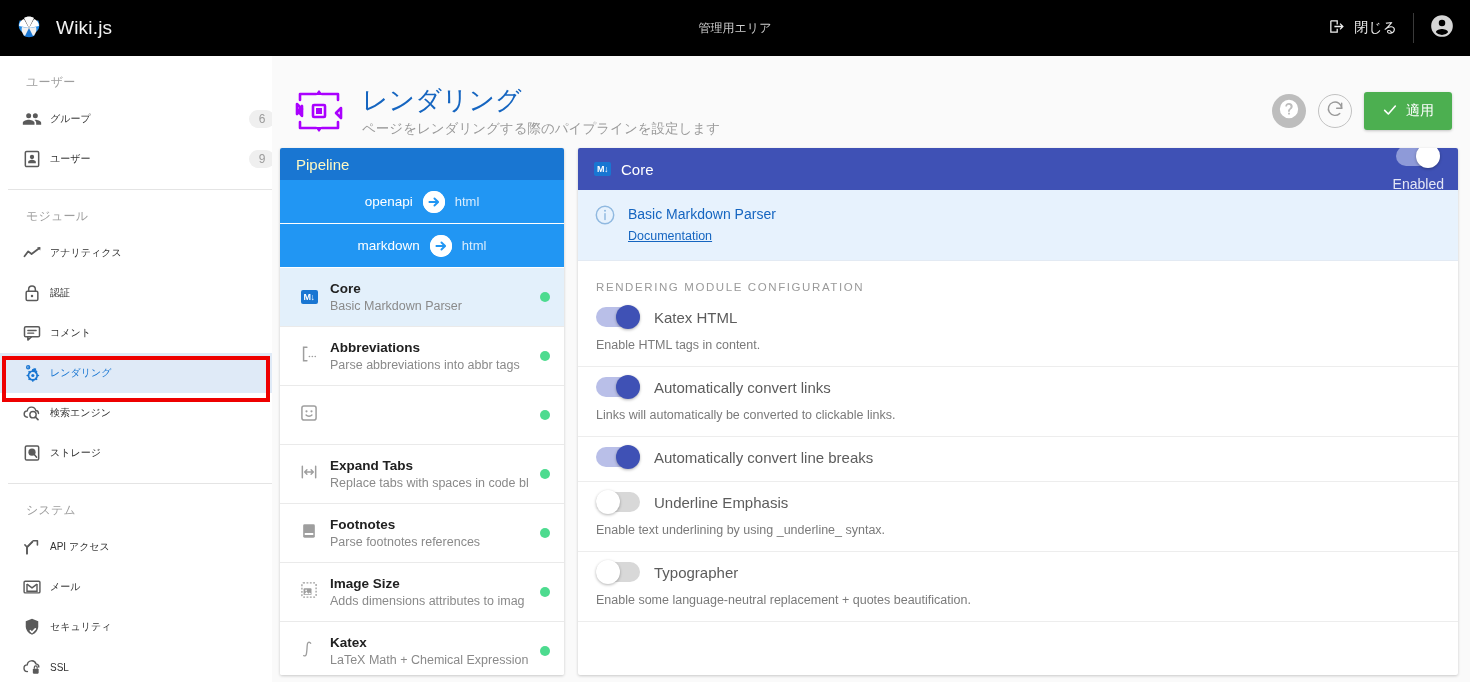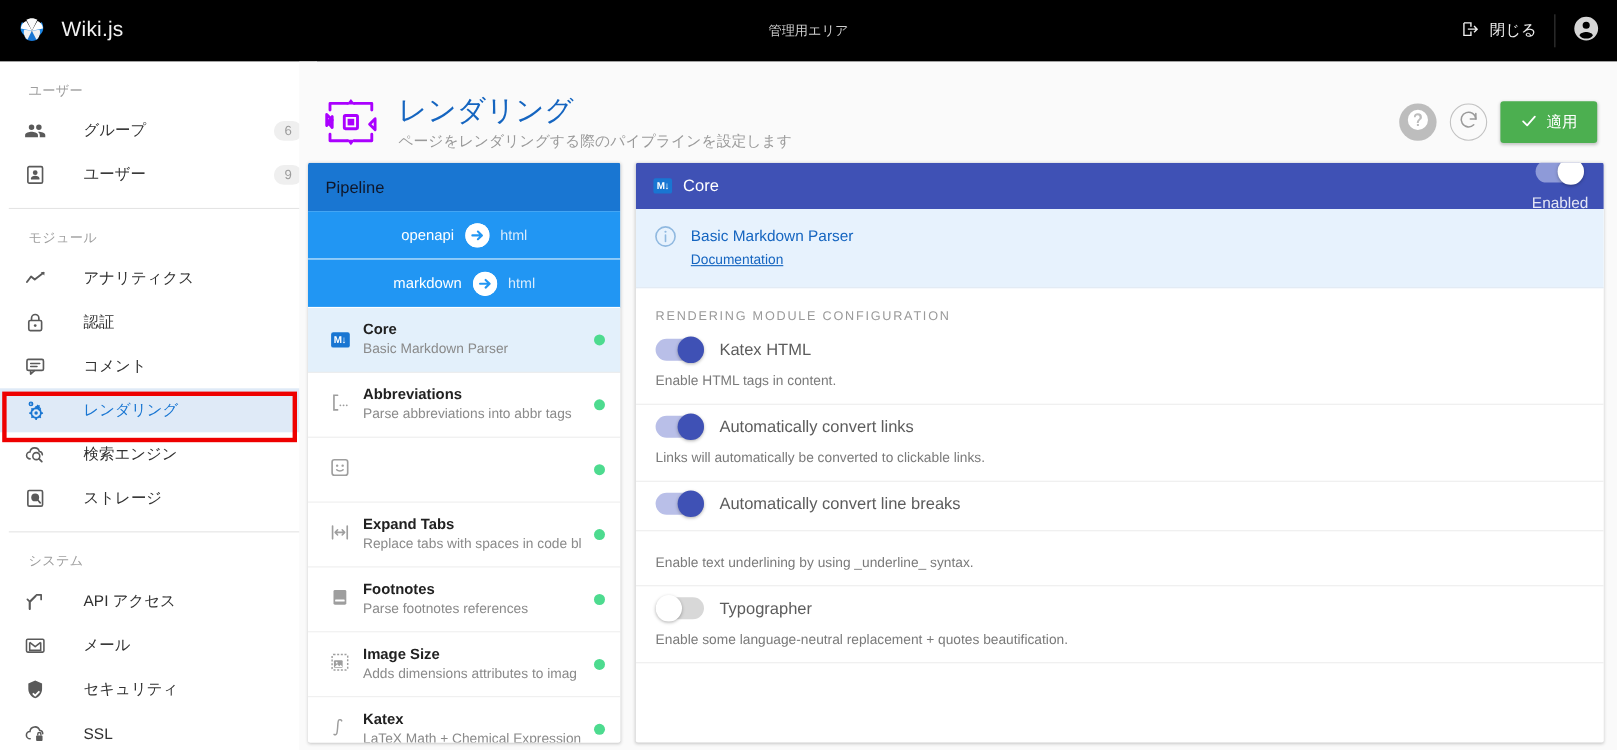--- a/index.html
+++ b/index.html
@@ -41,21 +41,21 @@
     background: #fff; border-right: 1px solid #e0e0e0; overflow: hidden;
   }
   .side-caption {
     font-size: 12px; color: #9e9e9e; padding: 18px 0 8px 26px; letter-spacing: .2px;
   }
   .side-item {
     display: flex; align-items: center; height: 40px; padding: 0 12px 0 22px;
     cursor: pointer; position: relative;
   }
   .side-item .ic { width: 28px; display: flex; align-items: center; color: #5a5a5a; }
-  .side-item .lbl { font-size: 14px; color: #313131; margin-left: 26px; }
+  .side-item .lbl { font-size: 10px; color: #313131; margin-left: 0; }
   .side-item.active { background: #dfeaf7; }
   .side-item.active .lbl { color: #1976d2; }
   .side-item.active .ic { color: #1976d2; }
   .side-badge {
     margin-left: auto; background: #efefef; color: #9b9b9b; border-radius: 10px;
     font-size: 12px; padding: 2px 9px; min-width: 26px; text-align: center;
   }
   .side-sep { height: 1px; background: #e4e4e4; margin: 10px 8px 0 8px; }
   .side-scroll {
     position: absolute; right: 4px; top: 175px; width: 6px; height: 356px;
@@ -90,21 +90,21 @@
   }
 
   .content { display: flex; padding: 0 12px 0 8px; gap: 14px; }
 
   
   .pipeline {
     width: 284px; flex: 0 0 284px; background: #fff; border-radius: 2px;
     box-shadow: 0 1px 3px rgba(0,0,0,.2); overflow: hidden; height: 527px;
   }
   .pipeline-head {
-    background: #1976d2; color: #0f172a; height: 44px; display: flex;
+    background: #1976d2; color: #fef9c3; height: 32px; display: flex;
     align-items: center; padding-left: 16px; font-size: 15px;
   }
   .pipe-row {
     background: #2196f3; color: #fff; height: 44px; display: flex;
     align-items: center; justify-content: center; gap: 10px; font-size: 13.5px;
     border-bottom: 1px solid #fff; cursor: pointer;
   }
   .pipe-row .to { color: #d8ecfd; font-size: 13px; }
   .arrow-circ {
     width: 22px; height: 22px; border-radius: 50%; background: #fff;
@@ -542,20 +542,26 @@
             </div>
             <div class="cfg-item">
               <div class="cfg-row">
                 <span class="sw on">
                   <span class="knob"></span>
                 </span>
                 <span class="cfg-label">Automatically convert line breaks</span>
               </div>
             </div>
             <div class="cfg-item">
+              <div class="cfg-row">
+                <span class="sw off">
+                  <span class="knob"></span>
+                </span>
+                <span class="cfg-label">Underline Emphasis</span>
+              </div>
               <div class="cfg-hint">Enable text underlining by using _underline_ syntax.</div>
             </div>
             <div class="cfg-item">
               <div class="cfg-row">
                 <span class="sw off">
                   <span class="knob"></span>
                 </span>
                 <span class="cfg-label">Typographer</span>
               </div>
               <div class="cfg-hint">Enable some language-neutral replacement + quotes beautification.</div>

